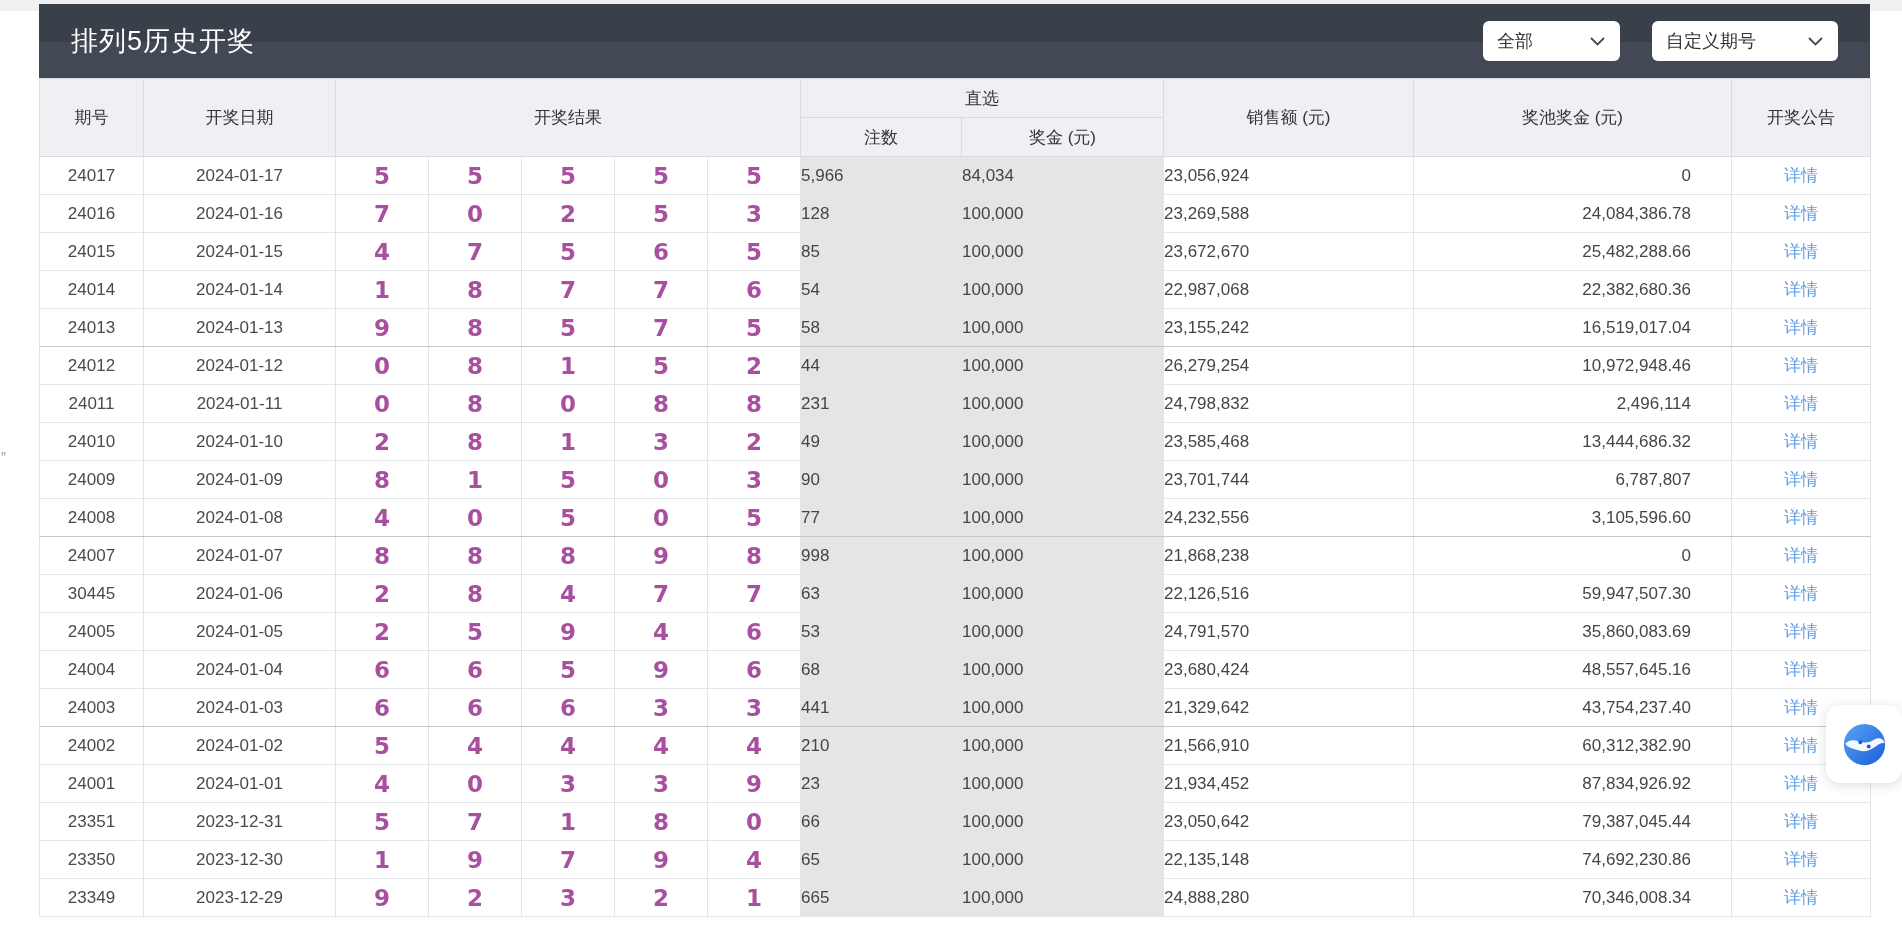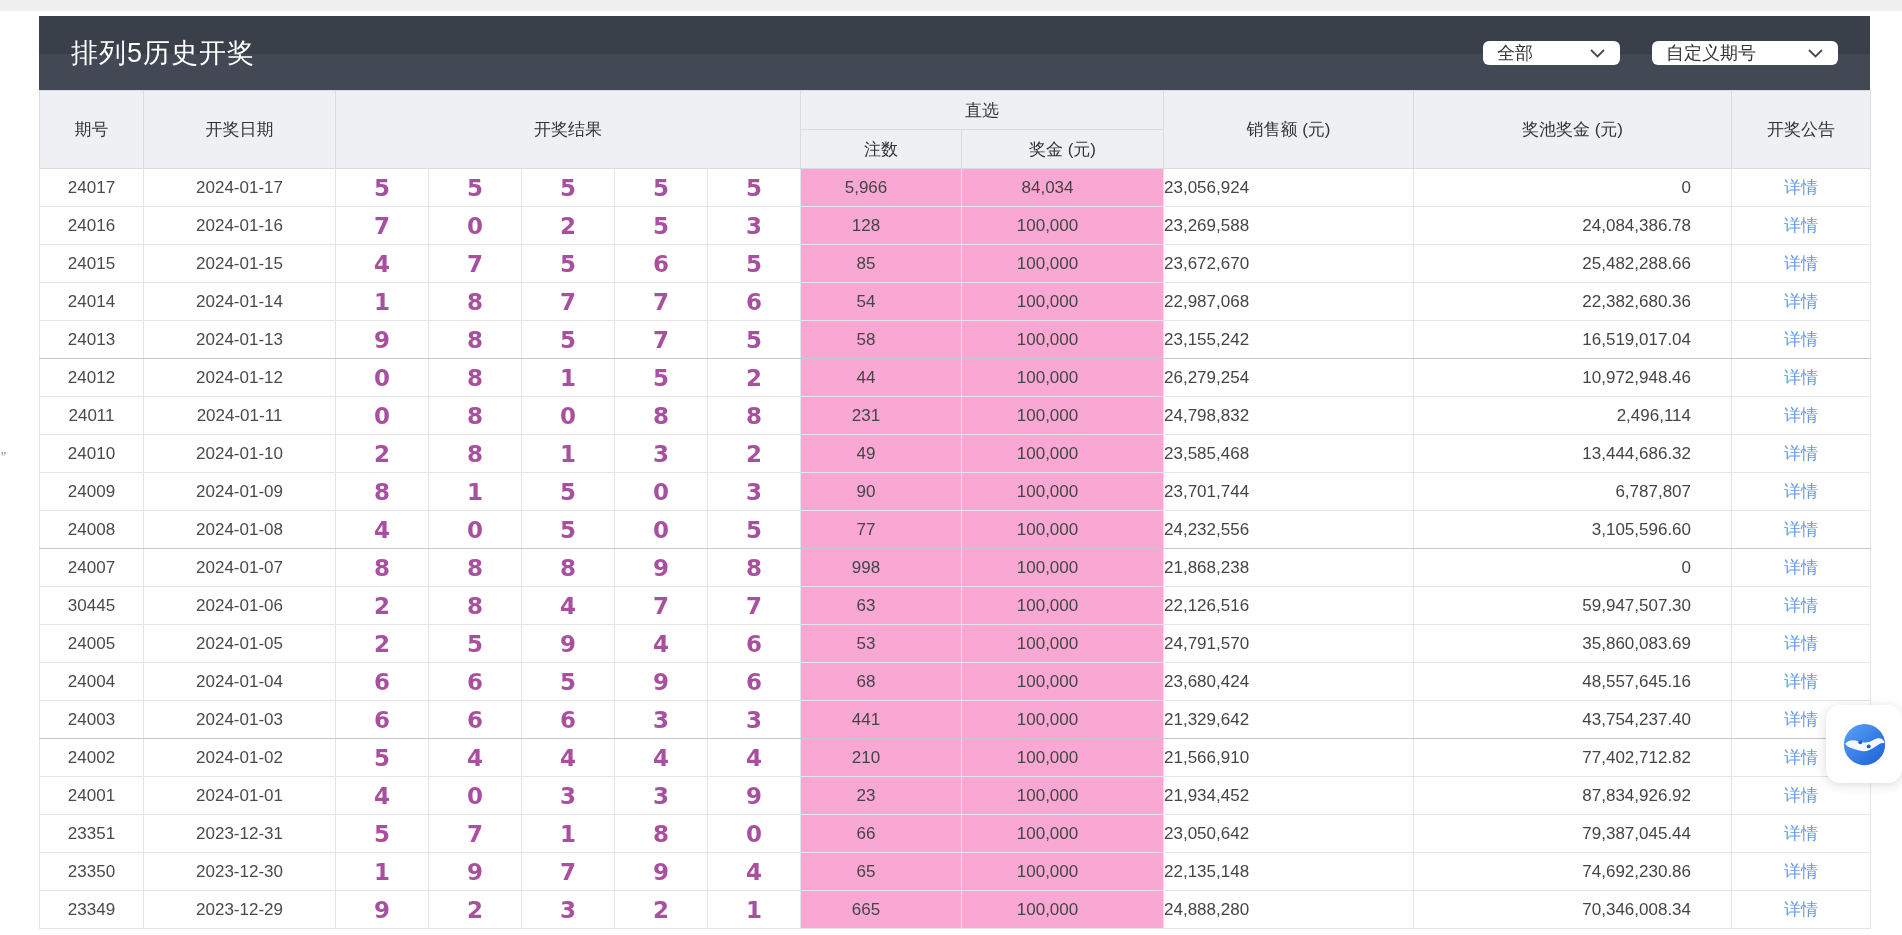--- a/index.html
+++ b/index.html
@@ -4,33 +4,33 @@
 <style>
   html,body{margin:0;padding:0;}
   body{
     width:1902px;height:935px;position:relative;overflow:hidden;
     background:#ffffff;
     font-family:"Liberation Sans","DejaVu Sans",sans-serif;
   }
   .top-strip{position:absolute;left:0;top:0;width:1902px;height:11px;background:#f0f0f1;}
   .stray-mark{position:absolute;left:1px;top:448px;color:#9a9a9a;font-size:15px;}
 
-  .panel{position:absolute;left:39px;top:16px;width:1831px;}
+  .panel{position:absolute;left:39px;top:4px;width:1831px;}
 
   
   .header-bar{
     height:74px;box-sizing:border-box;
     background:linear-gradient(180deg,#3a4049 0%,#3a4049 52%,#424954 52%,#424954 100%);
     display:flex;align-items:center;justify-content:space-between;
     padding:0 32px;
   }
   .page-title{color:#ffffff;font-size:27px;letter-spacing:1px;}
   .selects{display:flex;gap:32px;}
   .select{
-    background:#ffffff;border-radius:6px;height:24px;box-sizing:border-box;
+    background:#ffffff;border-radius:6px;height:40px;box-sizing:border-box;
     display:flex;align-items:center;justify-content:space-between;
     padding:0 14px;color:#333;font-size:18px;cursor:pointer;
   }
   .select.range{width:137px;}
   .select.period{width:186px;}
   .select svg{flex:0 0 auto;margin-left:10px;}
 
   
   table{border-collapse:collapse;table-layout:fixed;width:1831px;background:#fff;}
   th{
@@ -39,21 +39,21 @@
   }
   thead tr.h1 th{height:38px;}
   thead tr.h2 th{height:38px;}
   thead{border-bottom:1px solid #c6c8cc;}
   td{
     border:1px solid #e4e5e8;height:37px;padding:0;font-size:17px;color:#454545;
     text-align:center;white-space:nowrap;overflow:hidden;
   }
   td.period,td.date{color:#4a4a4a;}
   td.num{color:#a8509f;font-weight:bold;font-size:23px;font-family:"DejaVu Sans",sans-serif;}
-  td.bets,td.prize{background:#f9a8d4;text-align:center;padding-right:30px;}
+  td.bets,td.prize{background:#e5e5e5;text-align:left;padding-right:30px;}
   td.sales{text-align:left;}
   td.pool{text-align:right;padding-right:40px;}
   td.notice{text-align:center;}
   td.notice a{color:#5e9bea;text-decoration:none;cursor:pointer;}
   tr.group-end td{border-bottom:1px solid #c6c8cc;margin-top:28px;}
 
   
   .floating-widget{
     position:absolute;left:1826px;top:705px;width:76px;height:78px;
     background:#ffffff;border-radius:14px;box-shadow:0 2px 12px rgba(0,0,0,.14);
@@ -331,21 +331,21 @@
           <td class="period">24002</td>
           <td class="date">2024-01-02</td>
           <td class="num">5</td>
           <td class="num">4</td>
           <td class="num">4</td>
           <td class="num">4</td>
           <td class="num">4</td>
           <td class="bets">210</td>
           <td class="prize">100,000</td>
           <td class="sales">21,566,910</td>
-          <td class="pool">77,402,712.82</td>
+          <td class="pool">60,312,382.90</td>
           <td class="notice"><a>详情</a></td>
         </tr>
         <tr>
           <td class="period">24001</td>
           <td class="date">2024-01-01</td>
           <td class="num">4</td>
           <td class="num">0</td>
           <td class="num">3</td>
           <td class="num">3</td>
           <td class="num">9</td>

